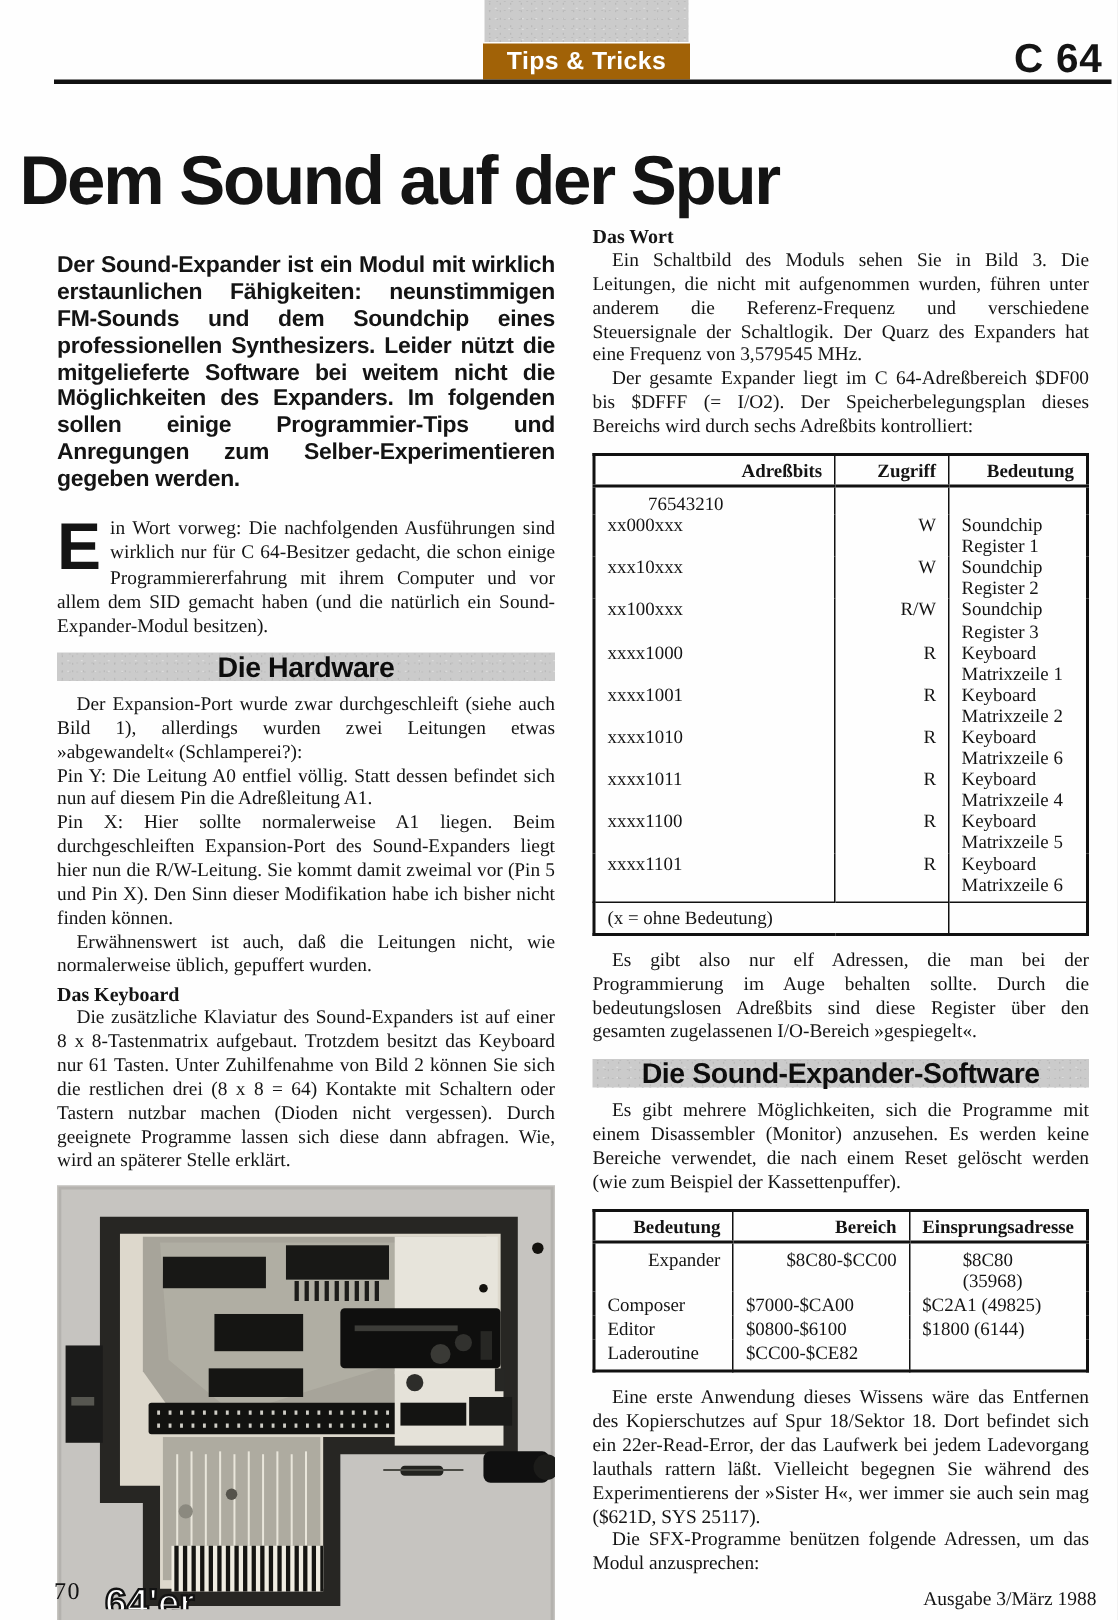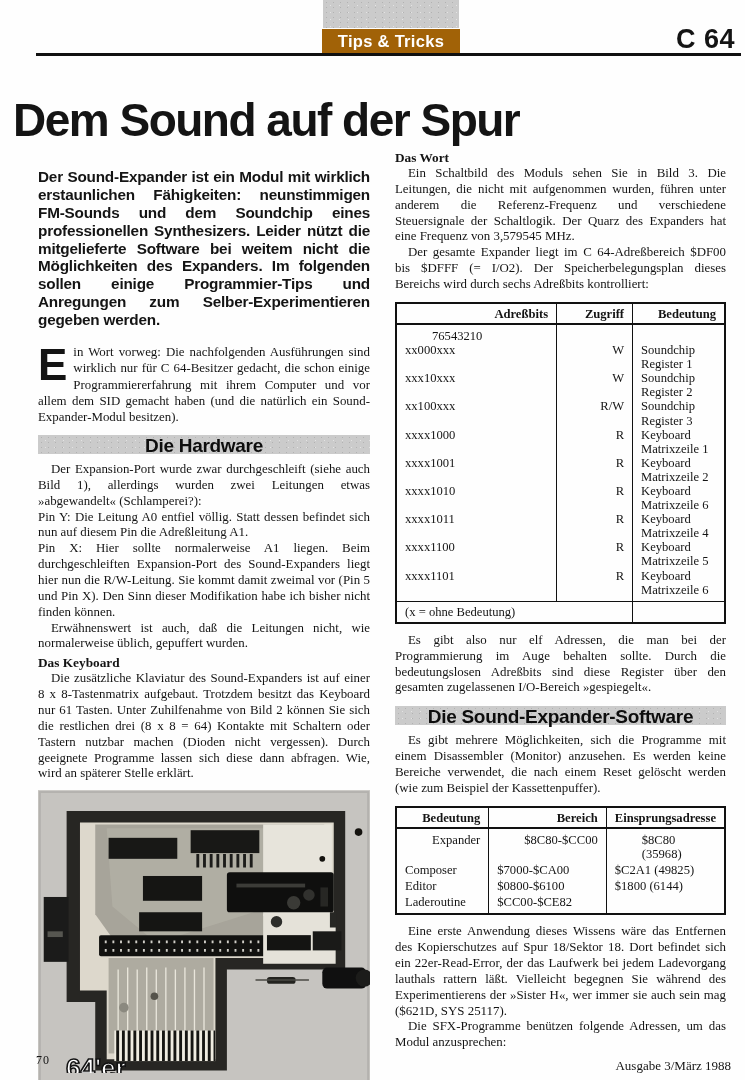--- a/index.html
+++ b/index.html
@@ -41,21 +41,21 @@
   .tbl td+td,.tbl th+th{border-left:1.5px solid #111;}
   .tbl tfoot td{border-top:1.5px solid #111;padding:3px 8px;}
   .t1 th:nth-child(1),.t1 td:nth-child(1){width:38%;}
   .t1 th:nth-child(2),.t1 td:nth-child(2){width:18%;text-align:right;}
   .t2 th:nth-child(1),.t2 td:nth-child(1){width:30%;}
   .t2 th:nth-child(2),.t2 td:nth-child(2){width:36%;}
   .t2 tbody td{padding-top:2px;}
   .figure{margin-top:8px;}
   .figure svg{display:block;width:332px;height:296px;}
   .footer-left{position:absolute;left:36px;top:1053px;display:flex;align-items:flex-start;gap:14px;}
-  .page-num{font-size:12px;letter-spacing:1px;}
+  .page-num{font-size:16px;letter-spacing:1px;}
   .logo{width:108px;height:20px;overflow:hidden;}
   .footer-right{position:absolute;right:14px;top:1058px;font-size:13px;}
 </style>
 </head>
 <body>
 
 <div class="page">
 
   <div class="gray-block speckle"></div>
   <div class="tips-box">

